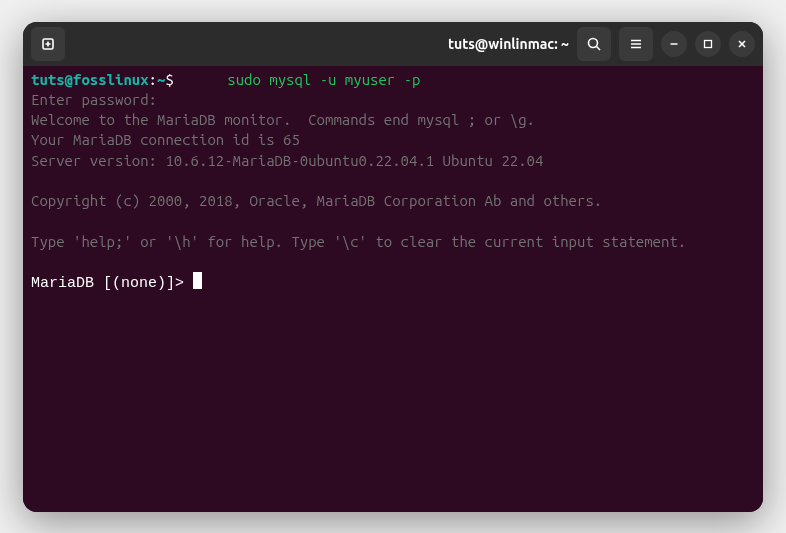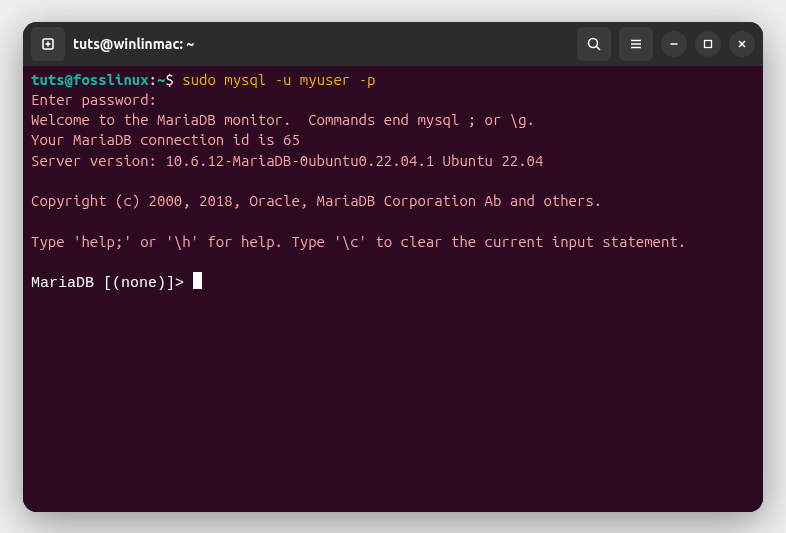--- a/index.html
+++ b/index.html
@@ -43,21 +43,21 @@
       border-radius: 6px;
       background: #3a3a3a;
       display: flex;
       align-items: center;
       justify-content: center;
       color: #fff;
       cursor: pointer;
     }
     .titlebar-title {
       flex: 1;
-      text-align: left;
+      text-align: right;
       color: #fff;
       font-size: 14px;
       font-weight: 600;
     }
     .titlebar-right {
       display: flex;
       align-items: center;
       gap: 8px;
     }
     .win-btn {
@@ -86,24 +86,25 @@
       color: #14b8a6;
       font-weight: bold;
     }
     .prompt-sep {
       color: #ffffff;
     }
     .prompt-dollar {
       color: #ffffff;
     }
     .command {
-      color: #eab308;
+      color: #22c55e;
+      margin-left: 45px;
     }
     .output {
-      color: #fca5a5;
+      color: #737373;
     }
     .mariadb-prompt {
       color: #ffffff;
       font-family: Liberation Mono, monospace;
     }
     .cursor {
       display: inline-block;
       width: 9px;
       height: 17px;
       background: #ffffff;

